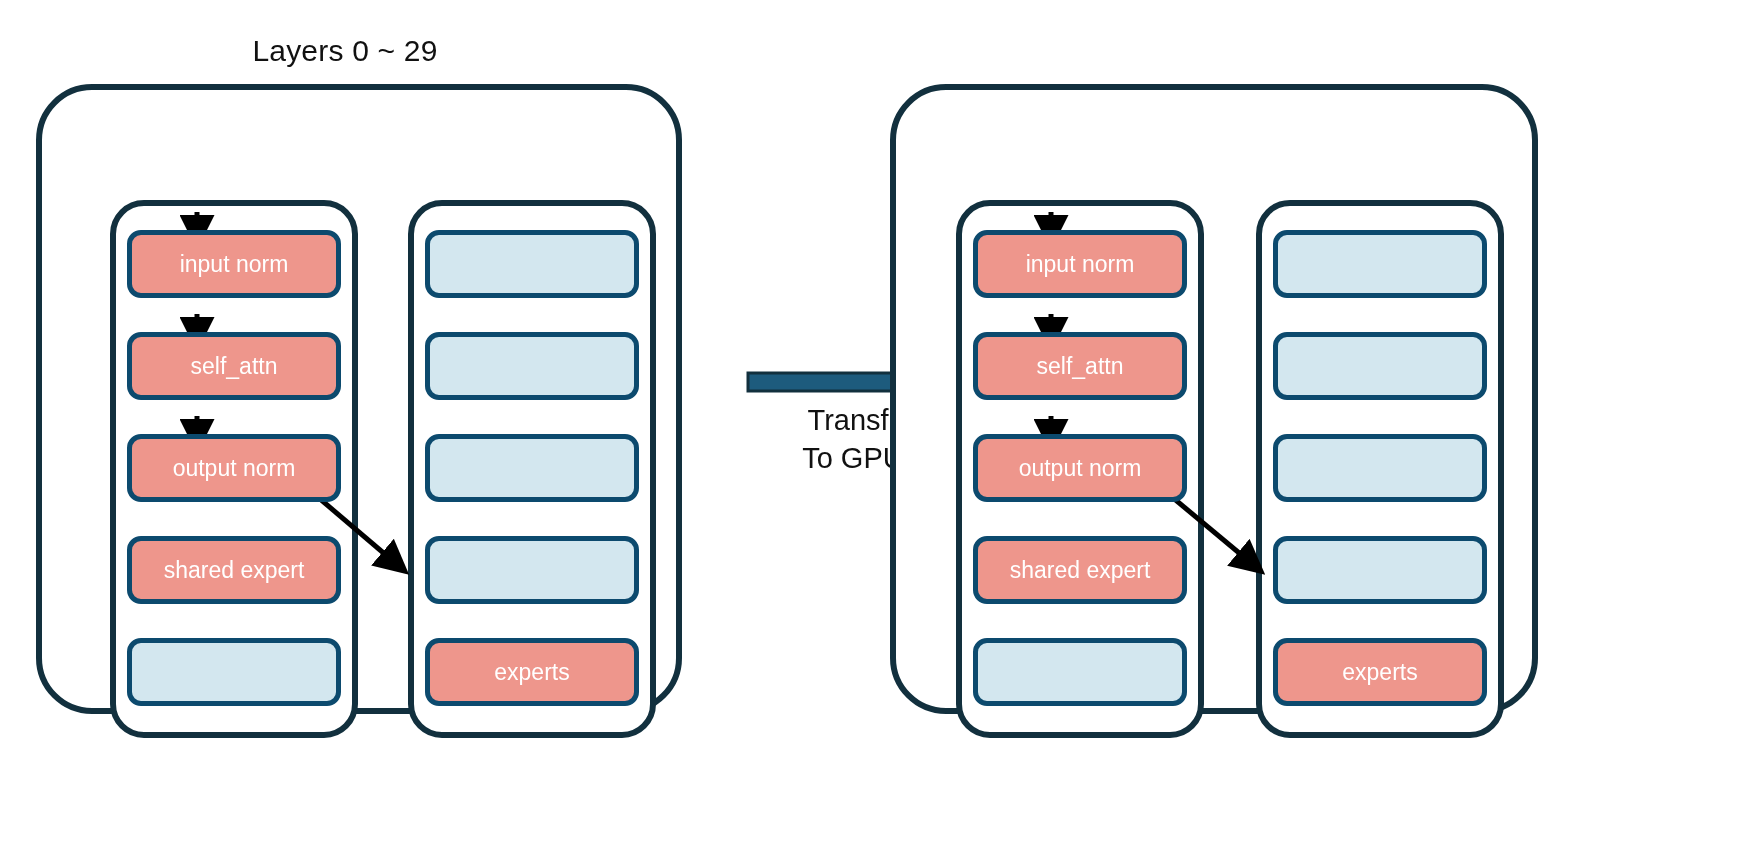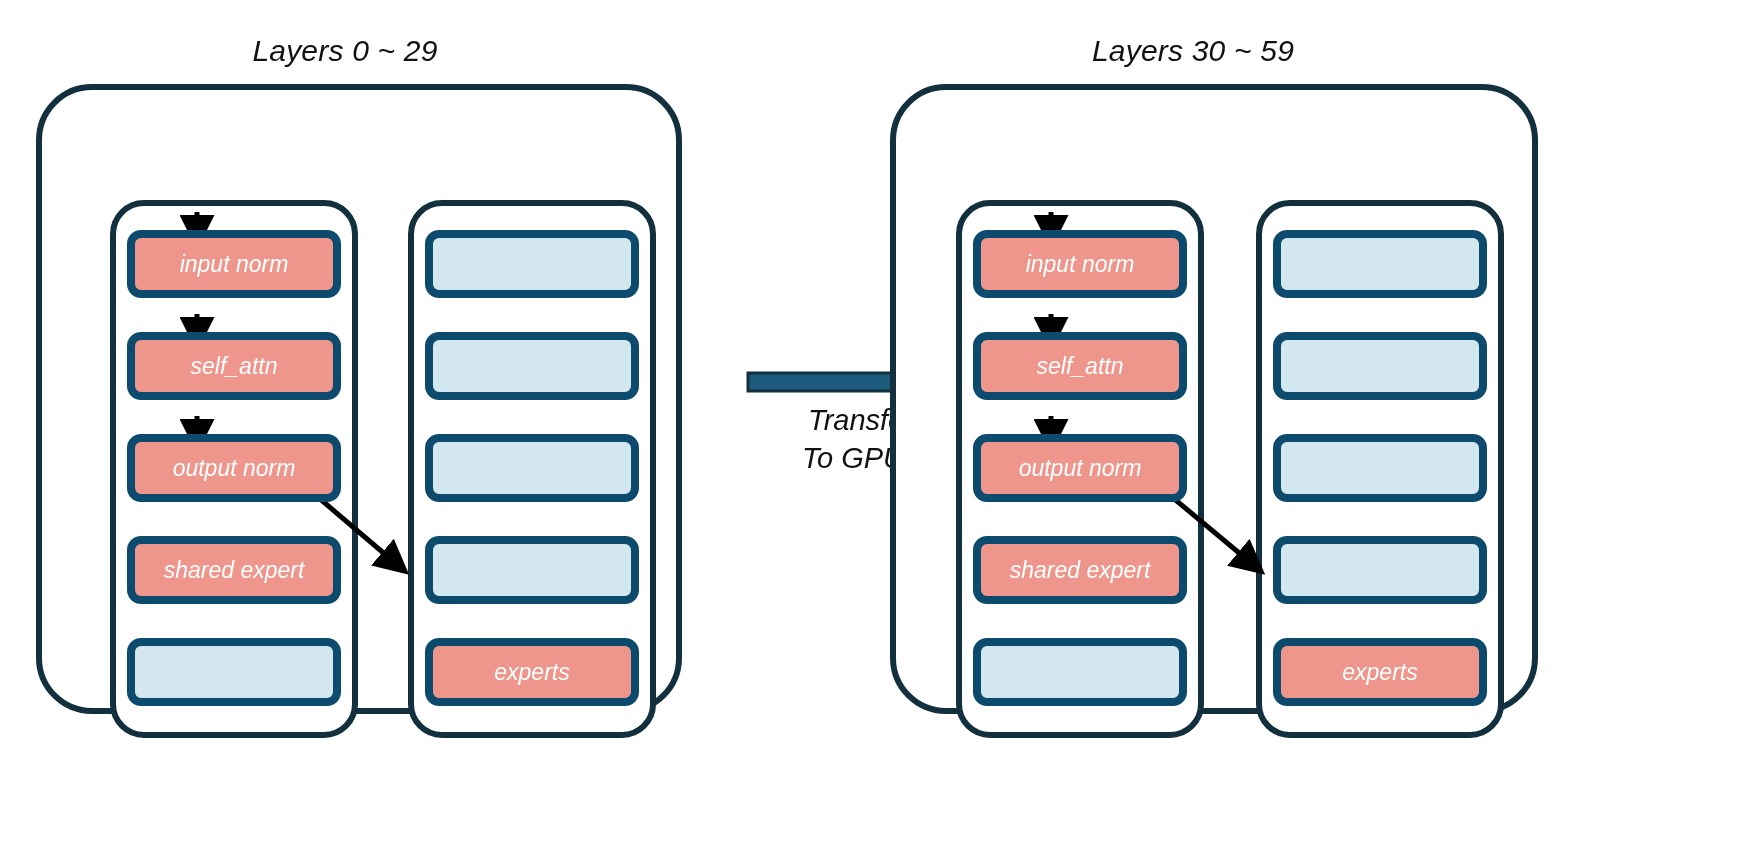--- a/index.html
+++ b/index.html
@@ -13,21 +13,20 @@
     position: relative;
     font-family: "Liberation Sans", sans-serif;
     overflow: hidden;
   }
 
   #stage {
     position: absolute;
     left: 0; top: 0;
     width: 1612px;
     height: 850px;
-    font-style: italic;
   }
 
   
   .panel-group {
     position: absolute;
     top: 0;
     width: 730px;
     height: 850px;
   }
   .panel-group.left  { left: 18px; }
@@ -81,21 +80,21 @@
   }
   .column.gpu { left: 68px; }
   .column.cpu { left: 366px; }
   .panel-group.right .column.gpu { left: 60px; }
   .panel-group.right .column.cpu { left: 360px; }
 
   
   .block {
     width: 214px;
     height: 68px;
-    border: 8px solid #0c4a6e;
+    border: 5px solid #0c4a6e;
     border-radius: 14px;
     box-sizing: border-box;
     display: flex;
     align-items: center;
     justify-content: center;
     font-size: 23px;
     color: #ffffff;
     margin-bottom: 34px;
     position: relative;
     z-index: 2;
@@ -219,21 +218,20 @@
   <div id="transfer">
     <svg width="250" height="60" viewBox="0 0 250 60">
       <path d="M2,18 L198,18 L198,5 L228,27 L198,49 L198,36 L2,36 Z" fill="#1d5b7d" stroke="#12303e" stroke-width="3" stroke-linejoin="miter"></path>
     </svg>
     <div class="transfer-label">Transfer
 To GPU1</div>
   </div>
 
   <div class="panel-group right">
 
-    <div class="panel-title">Layers 30 ~ 59</div>
 
     <div class="outer-box">
 
       <div class="column gpu">
         <div class="block salmon">
           <span>input norm</span>
         </div>
         <div class="block salmon">
           <span>self_attn</span>
         </div>

